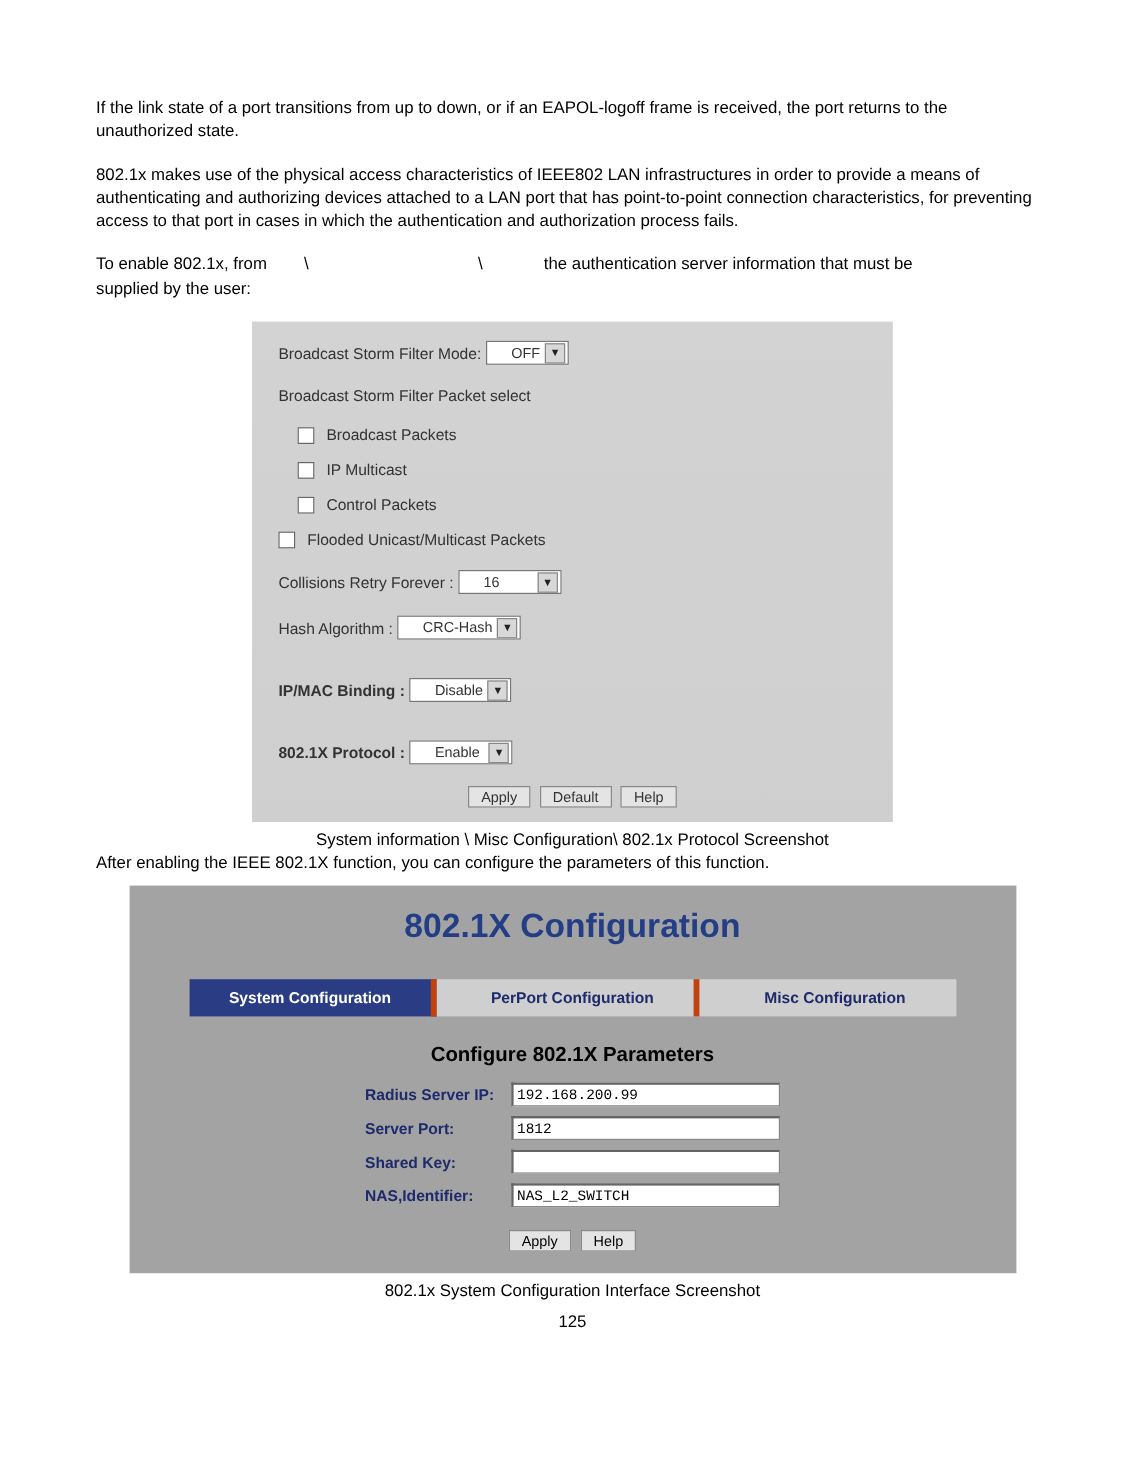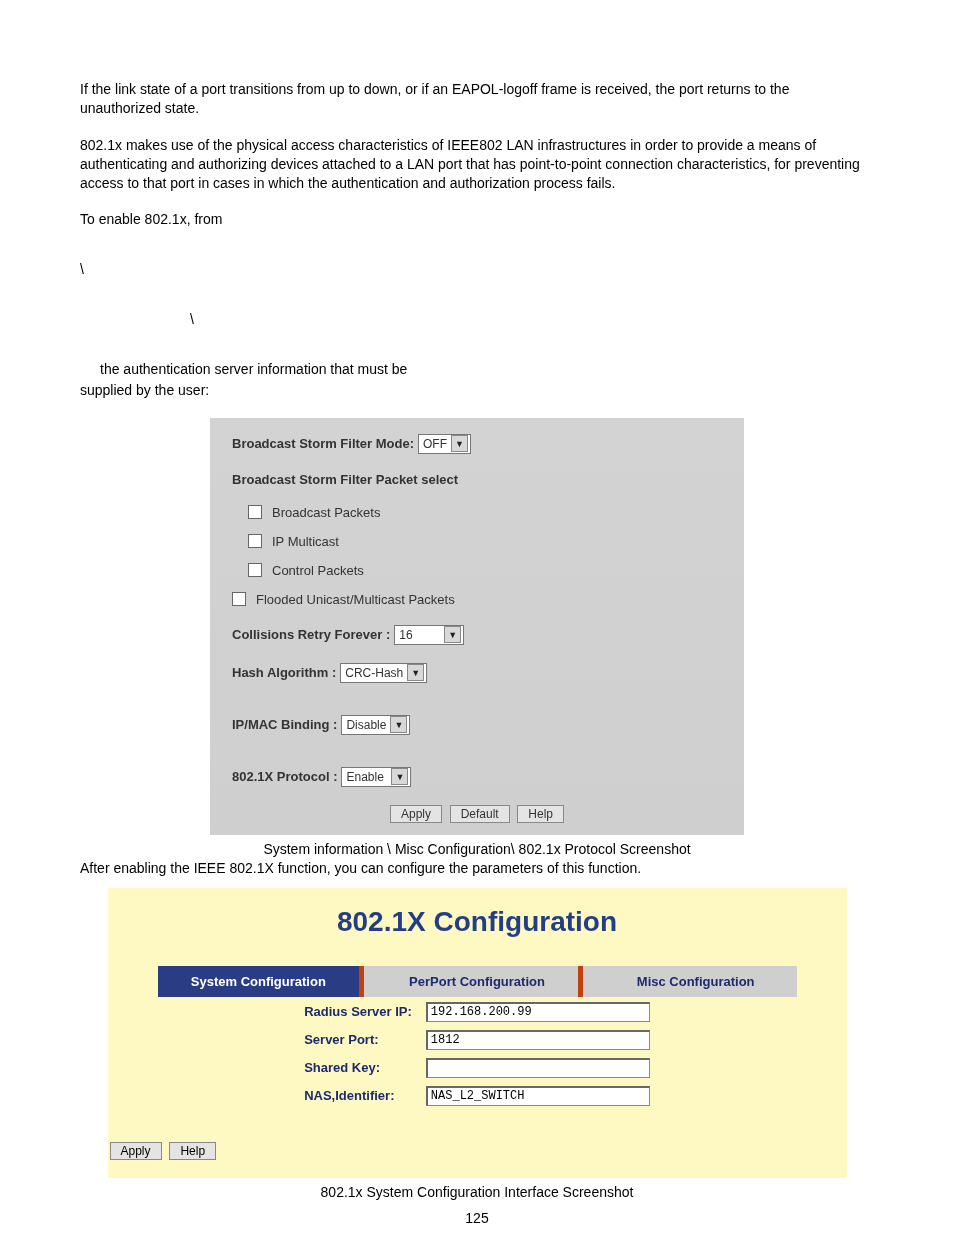--- a/index.html
+++ b/index.html
@@ -19,26 +19,26 @@
     margin: 14px auto 2px auto;
     background: #cfcfcf;
     background: linear-gradient(#d3d3d3,#cfcfcf);
     padding: 16px 22px 12px 22px;
     font-family: Verdana, Geneva, sans-serif;
     font-size: 13px;
     color: #333;
   }
   .row { margin: 0 0 18px 0; display:flex; align-items:center; gap:4px;}
   .row-tight { margin: 0 0 14px 16px; }
-  .row label, .row span.lbl { color:#333;font-weight:bold; }
+  .row label, .row span.lbl { color:#333; }
   .bold { font-weight:bold; color:#222;}
   .select {
     display:inline-flex; align-items:center;
     background:#fff; border:1px solid #777;
-    height:18px; font-size:12px; padding:0 2px 0 4px;
+    height:18px; font-size:12px; padding:0 2px 0 20px;
     font-family: Verdana, sans-serif;
   }
   .select .arrow {
     width:15px; height:15px; margin-left:4px;
     background:#d8d8d8; border:1px solid #888;
     display:inline-flex; align-items:center; justify-content:center;
     font-size:9px; color:#222;
   }
   .cb {
     width:12px; height:12px; border:1px solid #666; background:#fff;
@@ -49,21 +49,21 @@
     display:inline-block; background:#e4e4e4;
     border:1px solid #888; padding:1px 10px;
     font-size:12px; font-family: Arial, sans-serif;
     margin:0 2px; cursor:pointer;
   }
   .caption { text-align:center; font-size:14px; margin:6px 0 2px 0;}
 
   
   .ui-panel2 {
     width: 739px; margin: 10px auto 4px auto;
-    background:#fef9c3; padding:14px 0 18px 0;
+    background:#a3a3a3; padding:14px 0 18px 0;
     font-family: Verdana, Geneva, sans-serif;
   }
   .title802 {
     text-align:center; font-family: Arial, sans-serif;
     font-size:28px; font-weight:bold; color:#243e86;
     margin: 4px 0 28px 0;
   }
   .tabs { display:flex; }
   .tab {
     flex:1; text-align:center; padding:8px 0;
@@ -80,31 +80,31 @@
   }
   .form-table { margin:0 auto; }
   .form-table td { padding:3px 6px; vertical-align:middle;}
   .form-label { color:#1d2a6b; font-weight:bold; font-size:13px; text-align:left; white-space:nowrap;}
   .textinput {
     width:215px; height:17px; border:1px solid #888;
     border-top:2px solid #666; border-left:2px solid #666;
     background:#fff; font-size:12px; padding:0 3px;
     font-family: Liberation Mono, monospace;
   }
-  .btnrow2 { text-align:left; margin-top:31px;}
+  .btnrow2 { text-align:center; margin-top:14px;}
   .pagenum { text-align:center; font-size:14px; margin-top:10px;}
 </style>
 </head>
 <body>
 
 <p class="para">If the link state of a port transitions from up to down, or if an EAPOL-logoff frame is received, the port returns to the unauthorized state.</p>
 
 <p class="para">802.1x makes use of the physical access characteristics of IEEE802 LAN infrastructures in order to provide a means of authenticating and authorizing devices attached to a LAN port that has point-to-point connection characteristics, for preventing access to that port in cases in which the authentication and authorization process fails.</p>
 
-<div class="para-tight" style="display:flex; gap:31px;flex-direction:column;">
+<div class="para-tight" style="display:flex; gap:31px;">
   <span>To enable 802.1x, from</span>
   <span>\</span>
   <span style="margin-left:110px">\</span>
   <span style="margin-left:20px">the authentication server information that must be</span>
 </div>
 <p class="para">supplied by the user:</p>
 
 <div class="ui-panel">
   <div class="row">
     <span class="lbl">Broadcast Storm Filter Mode:</span>
@@ -175,20 +175,21 @@
 
 <div class="ui-panel2">
   <div class="title802">802.1X Configuration</div>
   <div style="padding:0 50px;">
     <div class="tabs">
       <div class="tab tab-active">System Configuration</div>
       <div class="tab tab-inactive">PerPort Configuration</div>
       <div class="tab tab-inactive">Misc Configuration</div>
     </div>
   </div>
+  <div class="subhead">Configure 802.1X Parameters</div>
   <table class="form-table">
     <tbody>
         <tr>
       <td class="form-label">Radius Server IP:</td>
       <td><input class="textinput" value="192.168.200.99" style=""></td>
     </tr>
     <tr>
       <td class="form-label">Server Port:</td>
       <td><input class="textinput" value="1812" style=""></td>
     </tr>

